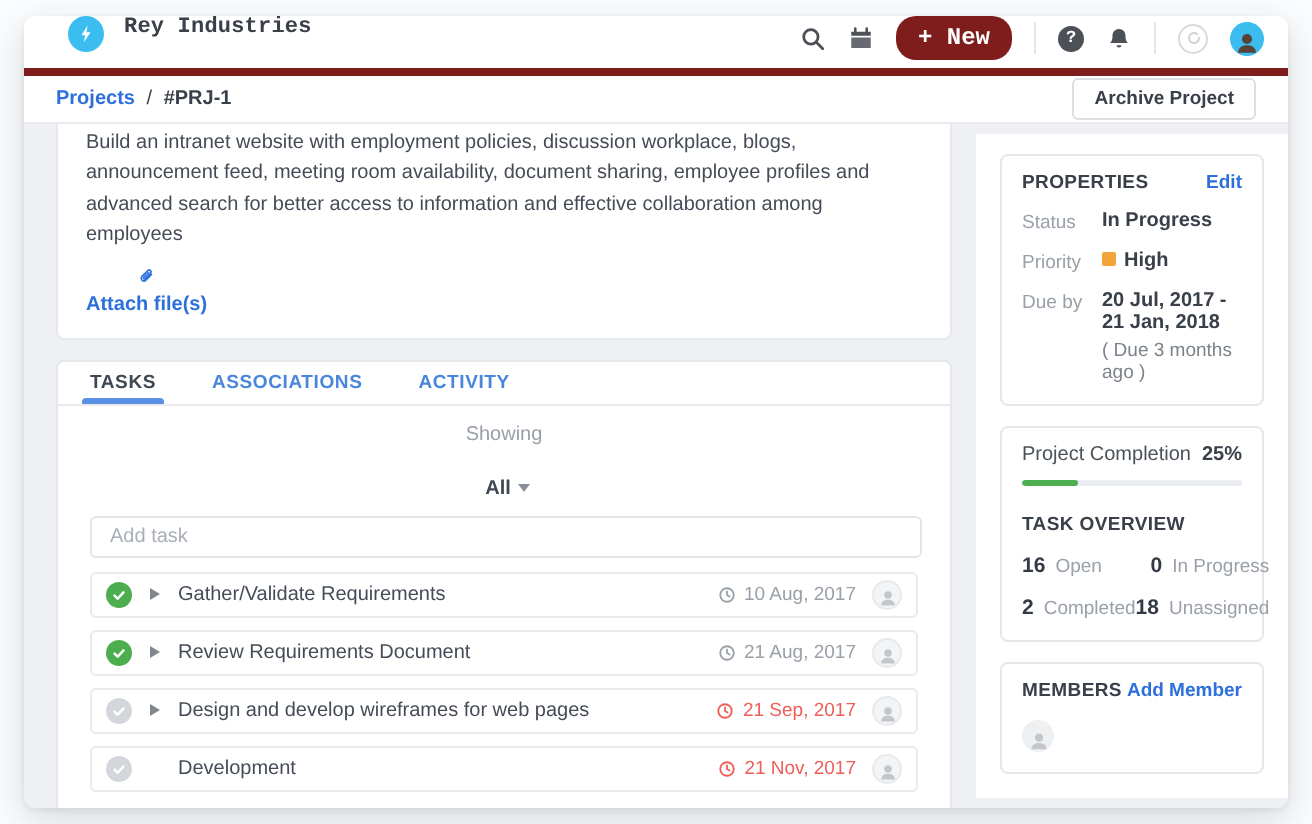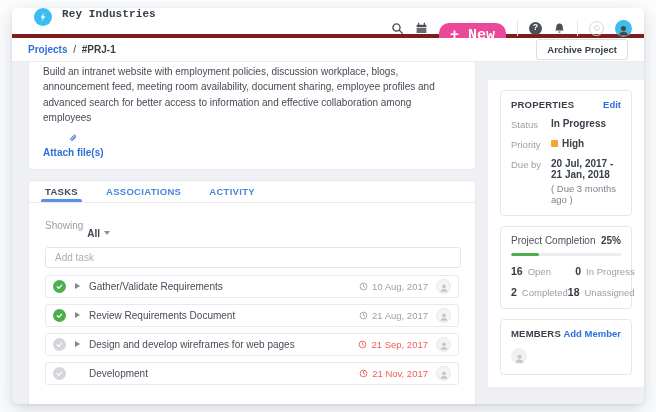--- a/index.html
+++ b/index.html
@@ -14,22 +14,22 @@
   
   .topbar { height:30px; flex:0 0 30px; display:flex; align-items:flex-start;
     padding:0 12px; border-bottom:4px solid #7f1d1d; background:#fff;font-family:Liberation Mono, monospace; }
   .logo { width:18px; height:18px; border-radius:50%; background:#3bbdf0;
     display:flex; align-items:center; justify-content:center; margin-left:10px; }
   .logo svg { width:10px; height:10px; }
   .brand { font-size:11px; font-weight:700; color:#3a4049; margin-left:10px; letter-spacing:.1px; }
   .topbar-right { margin-left:auto; display:flex; align-items:center; gap:11px; }
   .tb-icon { width:13px; height:13px; color:#4c5158; display:flex; }
   .tb-icon svg { width:100%; height:100%; }
-  .new-btn { background:#ec4899; color:#fff; border:none; border-radius:10px;
-    font-size:15px; font-weight:700; padding:4px 11px; font-family:inherit; cursor:pointer;margin-top:15px; }
+  .new-btn { background:#7f1d1d; color:#fff; border:none; border-radius:10px;
+    font-size:12px; font-weight:700; padding:4px 11px; font-family:inherit; cursor:pointer; }
   .tb-divider { width:1px; height:16px; background:#e5e6e8; }
   .help-badge { width:13px; height:13px; border-radius:50%; background:#4c5158; color:#fff;
     font-size:8.5px; font-weight:700; display:flex; align-items:center; justify-content:center; }
   .switcher { width:15px; height:15px; border-radius:50%; border:1.5px solid #d7dadd;
     color:#cdd1d5; display:flex; align-items:center; justify-content:center; }
   .switcher svg { width:8px; height:8px; }
   .avatar-photo { width:17px; height:17px; border-radius:50%; background:#3bbdf0;
     display:flex; align-items:flex-end; justify-content:center; overflow:hidden; }
   .avatar-photo svg { width:13px; height:13px; color:#5a4236; }
 
@@ -70,21 +70,21 @@
 
   
   .tabs-card { margin-top:10px; border-radius:4px 4px 0 0; height:260px; }
   .tabbar { display:flex; gap:28px; padding:0 16px; border-bottom:1px solid #e8eaee; height:22px; }
   .tab { font-size:9.5px; font-weight:700; letter-spacing:.3px; color:#4a86db;
     display:flex; align-items:center; position:relative; cursor:pointer; }
   .tab.active { color:#3f4752; }
   .tab.active::after { content:""; position:absolute; left:-4px; right:-4px; bottom:0;
     height:3px; background:#5a8fe6; border-radius:2px 2px 0 0; }
 
-  .showing-row { margin:9px 16px 0; font-size:10px; color:#9aa0a8; display:flex; align-items:center; }
+  .showing-row { margin:9px 16px 0; font-size:10px; color:#9aa0a8; display:flex; align-items:center;flex-direction:column; }
   .filter-value { color:#3f4752; font-weight:700; margin-left:4px; cursor:pointer; display:flex; align-items:center;margin-top:16px; }
   .caret-down { width:0; height:0; border-left:3.5px solid transparent; border-right:3.5px solid transparent;
     border-top:4px solid #8a9098; margin-left:4px; }
 
   .add-task { display:block; margin:8px 16px 0; width:416px; height:21px;
     border:1px solid #e2e5e9; border-radius:3px; padding:0 9px; font-size:10px;
     font-family:inherit; color:#454c57; background:#fff; }
   .add-task::placeholder { color:#a9afb8; }
 
   .task-rows { margin:7px 16px 0; }
@@ -363,20 +363,21 @@
       </div>
 
       <div class="side-card">
         <div class="completion-row">
           <span class="completion-label">Project Completion</span>
           <span class="completion-pct">25%</span>
         </div>
         <div class="progress-track">
           <div class="progress-fill" style="width: 25%;"></div>
         </div>
+        <div class="overview-heading">TASK OVERVIEW</div>
         <div class="stats-grid">
           <span class="stat">
             <span class="stat-value">16</span>
             <span class="stat-label">Open</span>
           </span>
           <span class="stat right">
             <span class="stat-value">0</span>
             <span class="stat-label">In Progress</span>
           </span>
           <span class="stat">

